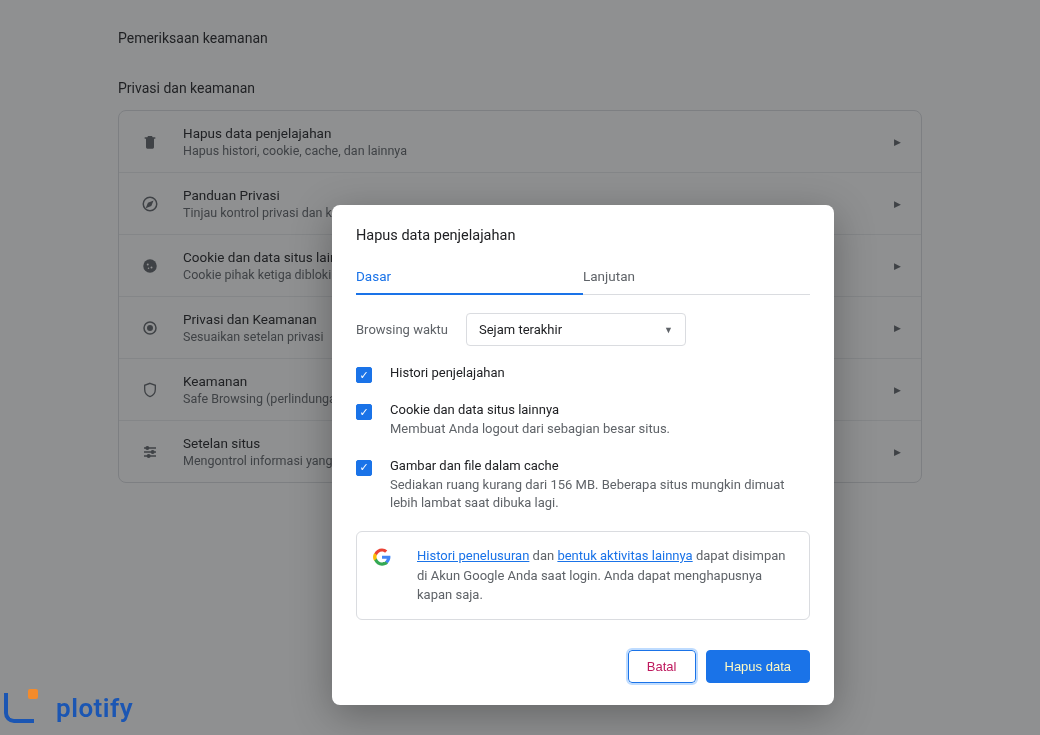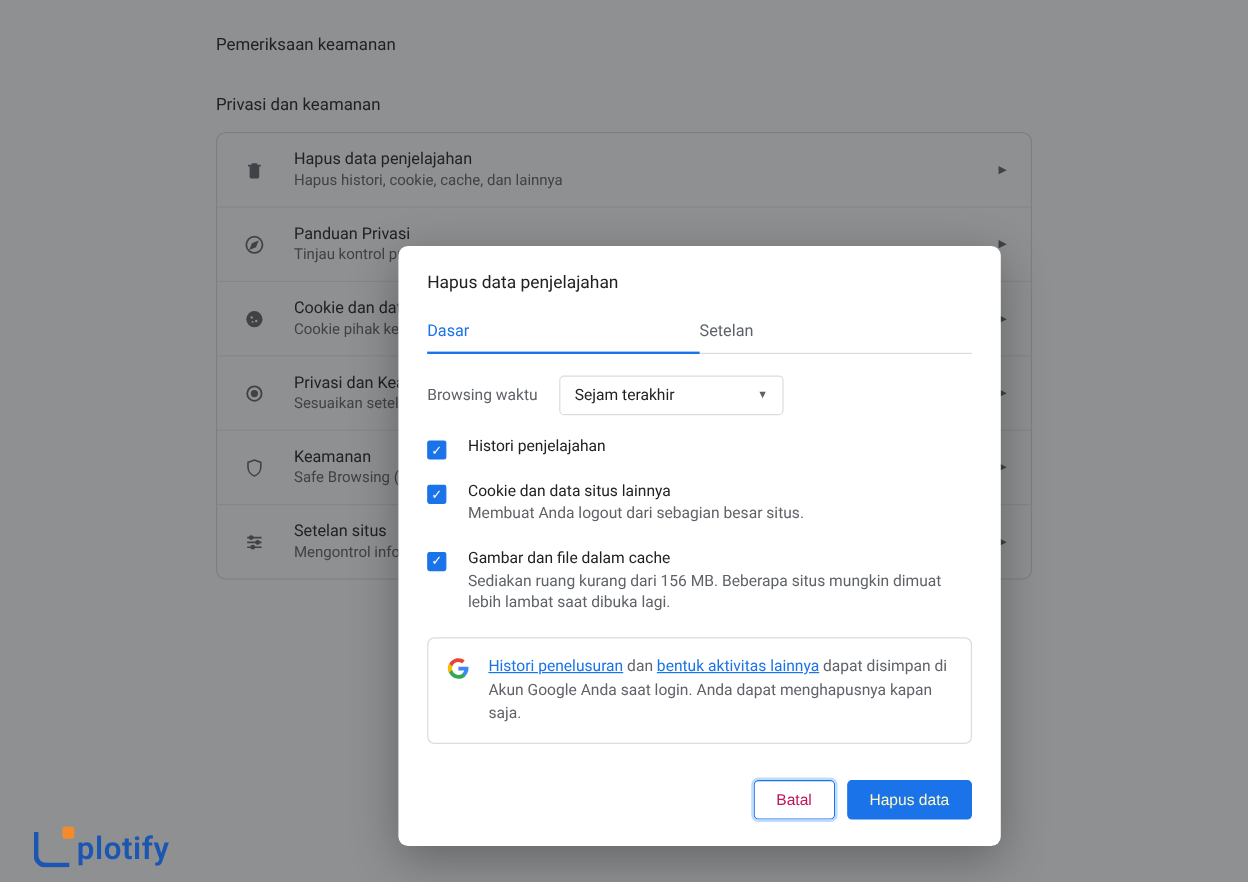--- a/index.html
+++ b/index.html
@@ -13,21 +13,21 @@
     color: #202124;
     font-size: 13px;
   }
   .page {
     width: 1040px;
     height: 735px;
     padding: 30px 0 0 0;
   }
   .content {
     margin: 0 auto;
-    width: 680px;
+    width: 804px;
   }
   .section-title {
     color: #202124;
     font-size: 14px;
     margin-bottom: 14px;
   }
   .card {
     border: 1px solid #dadce0;
     border-radius: 8px;
     background: #fff;
@@ -119,21 +119,21 @@
   .dialog-body { padding: 18px 24px 10px 24px; }
   .time-row {
     display: flex; align-items: center; gap: 18px;
     margin-bottom: 18px;
   }
   .time-label { color: #5f6368; font-size: 13px; }
   .time-select {
     border: 1px solid #dadce0;
     border-radius: 4px;
     padding: 8px 12px;
-    width: 187px;
+    width: 220px;
     display: flex; justify-content: space-between; align-items: center;
     color: #202124;
     font-size: 13px;
     cursor: pointer;
   }
   .time-select .caret { font-size: 9px; color: #5f6368; }
   .check-row {
     display: flex;
     align-items: flex-start;
     gap: 18px;
@@ -152,21 +152,21 @@
     flex-shrink: 0;
   }
   .check-text { font-size: 13px; line-height: 1.45; }
   .check-text .ct-title { color: #202124; }
   .check-text .ct-sub { color: #5f6368; }
   .info-box {
     border: 1px solid #dadce0;
     border-radius: 6px;
     padding: 14px 16px;
     display: flex;
-    gap: 16px;
+    gap: 26px;
     align-items: flex-start;
     margin-top: 6px;
   }
   .g-icon {
     width: 18px; height: 18px;
     flex-shrink: 0;
     margin-top: 2px;
   }
   .info-text { font-size: 13px; color: #5f6368; line-height: 1.5; }
   .info-text a { color: #1a73e8; text-decoration: underline; }
@@ -190,22 +190,22 @@
     outline-offset: 0;
     border-radius: 4px;
   }
   .btn-primary {
     background: #1a73e8;
     border: 1px solid #1a73e8;
     color: #fef9c3;
   }
   .watermark {
     position: absolute;
-    left: 28px; bottom: 12px;
-    display: flex; align-items: center; gap: 4px;
+    left: 4px; bottom: 12px;
+    display: flex; align-items: center; gap: 20px;
     font-size: 26px; font-weight: 600;
     color: #1b56b3;
     letter-spacing: 0.5px;
     white-space: nowrap;
   }
   .watermark .u-logo {
     display:inline-block;
     width: 30px; height: 30px;
     border: 4px solid #1b56b3;
     border-top: none; border-right: none;
@@ -314,21 +314,21 @@
     </div>
   </div>
 </div>
 
 <div class="scrim"></div>
 
 <div class="dialog">
   <div class="dialog-title">Hapus data penjelajahan</div>
   <div class="tabs">
     <div class="tab active">Dasar</div>
-    <div class="tab">Setelan</div>
+    <div class="tab">Lanjutan</div>
   </div>
   <div class="dialog-body">
     <div class="time-row">
       <span class="time-label">Browsing waktu</span>
       <div class="time-select">
         <span>Sejam terakhir</span>
         <span class="caret">▼</span>
       </div>
     </div>
 

